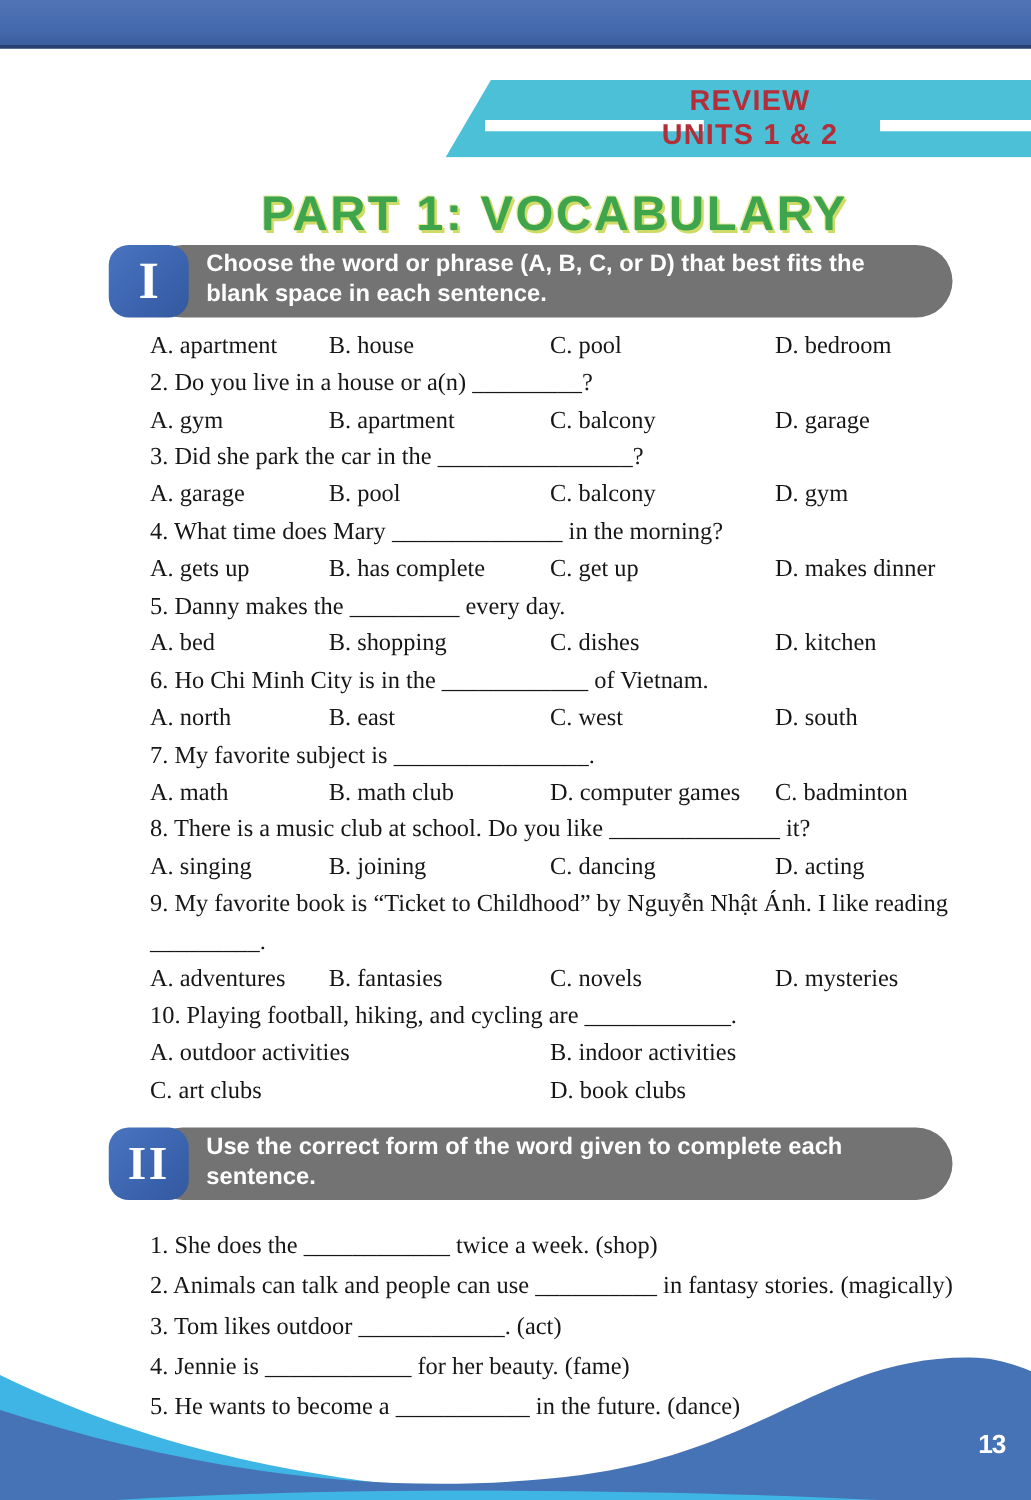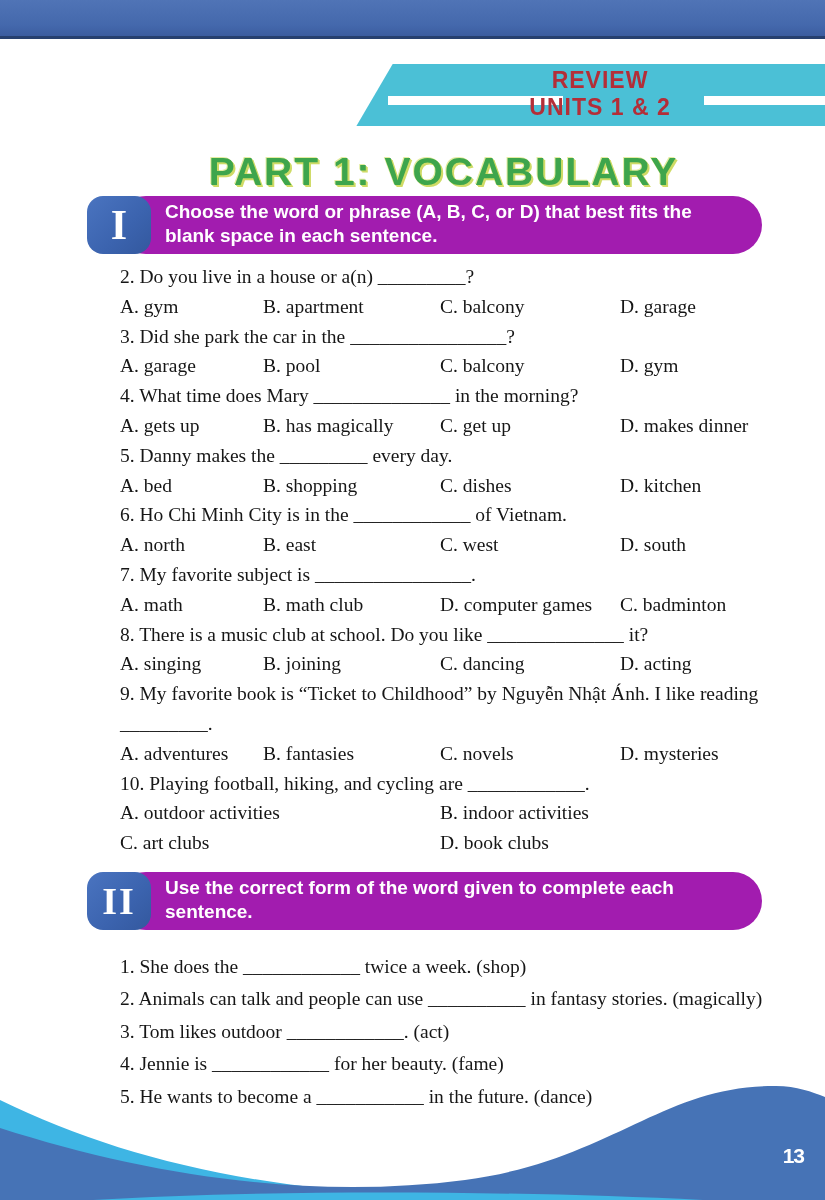--- a/index.html
+++ b/index.html
@@ -50,21 +50,21 @@
   
   .sec-header { display:flex; align-items:stretch; margin:0 63px 0 87px; }
   .sec-badge {
     width:64px; min-height:54px; border-radius:16px;
     background:linear-gradient(135deg,#4a74c0 0%,#3b63ae 60%,#33589e 100%);
     color:#ffffff; display:flex; align-items:center; justify-content:center;
     font-family:"Liberation Serif", serif; font-size:42px; font-weight:bold;
     position:relative; z-index:1; flex:0 0 64px;
   }
   .sec-bar {
-    flex:1; background:#a21caf; border-radius:29px; margin-left:-34px;
+    flex:1; background:#737373; border-radius:29px; margin-left:-34px;
     padding:4px 16px 6px 48px; color:#ffffff;
     font-family:"Liberation Sans", sans-serif; font-weight:bold;
     font-size:19px; line-height:24px; display:flex; align-items:center;
   }
 
   
   .questions {
     margin:8px 15px 0 120px;
     font-size:19.5px; color:#161616;
   }
@@ -106,41 +106,47 @@
 
   <div class="content">
 
     <div class="sec-header">
       <div class="sec-badge">I</div>
       <div class="sec-bar">Choose the word or phrase (A, B, C, or D) that best fits the blank space in each sentence.</div>
     </div>
 
     <div class="questions s1">
 
+      <div class="opts">
+        <span>A. apartment</span>
+        <span>B. house</span>
+        <span>C. pool</span>
+        <span>D. bedroom</span>
+      </div>
 
       <p>2. Do you live in a house or a(n) _________?</p>
       <div class="opts">
         <span>A. gym</span>
         <span>B. apartment</span>
         <span>C. balcony</span>
         <span>D. garage</span>
       </div>
 
       <p>3. Did she park the car in the ________________?</p>
       <div class="opts">
         <span>A. garage</span>
         <span>B. pool</span>
         <span>C. balcony</span>
         <span>D. gym</span>
       </div>
 
       <p>4. What time does Mary ______________ in the morning?</p>
       <div class="opts">
         <span>A. gets up</span>
-        <span>B. has magically</span>
+        <span>B. has complete</span>
         <span>C. get up</span>
         <span>D. makes dinner</span>
       </div>
 
       <p>5. Danny makes the _________ every day.</p>
       <div class="opts">
         <span>A. bed</span>
         <span>B. shopping</span>
         <span>C. dishes</span>
         <span>D. kitchen</span>

